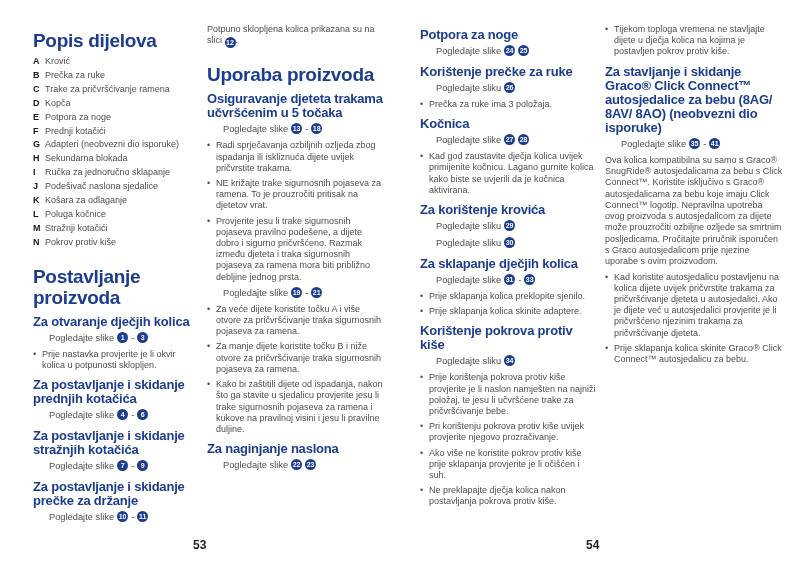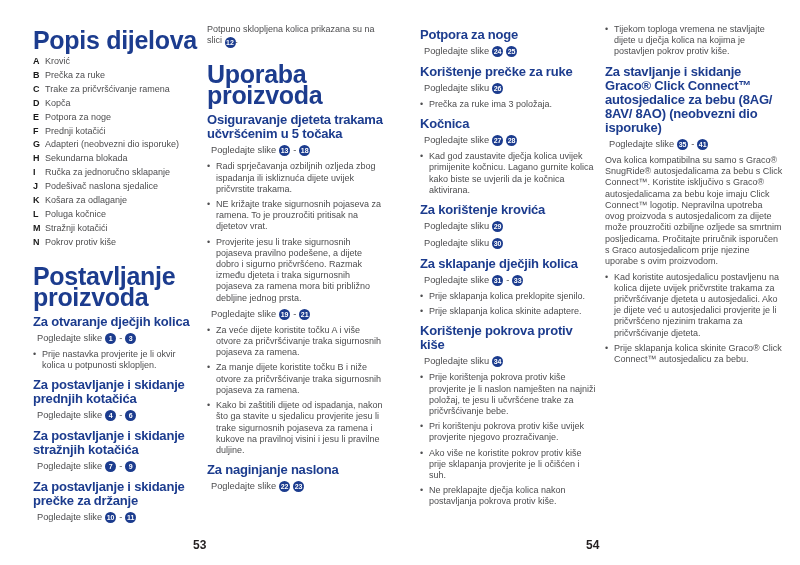--- a/index.html
+++ b/index.html
@@ -21,31 +21,31 @@
   .page.p1{left:400px}
   .col{position:absolute}
   
   .p0 .c0{left:33px;top:30px;width:168px}
   .p0 .c1{left:207px;top:24px;width:179px}
   
   .p1 .c0{left:20px;top:28px;width:177px}
   .p1 .c1{left:205px;top:24px;width:179px}
 
   .h1{
-    font-size:25px;font-weight:bold;color:var(--navy);
+    font-size:19px;font-weight:bold;color:var(--navy);
     line-height:21px;letter-spacing:-0.3px;margin:16px 0 4px;
   }
   .h2{
     font-size:13px;font-weight:bold;color:var(--navy);
     line-height:14px;letter-spacing:-0.2px;margin:7px 0 3px;
   }
   .col > :first-child{margin-top:0}
   .see{
-    display:flex;align-items:center;gap:3px;flex-wrap:wrap;
-    font-size:9.3px;color:var(--body);margin:1px 4px 4px;line-height:13px;
+    display:flex;gap:3px;flex-wrap:wrap;
+    font-size:9.3px;color:var(--body);margin:1px 16px 4px;line-height:13px;
   }
   .badge{
     display:inline-flex;width:11px;height:11px;border-radius:50%;
     background:var(--navy);color:#fff;font-size:7px;font-weight:bold;
     align-items:center;justify-content:center;flex:0 0 auto;
   }
   .dash{color:var(--body)}
   .bullet{
     display:flex;font-size:9px;color:var(--body);
     line-height:11.2px;margin:0 0 4px;

